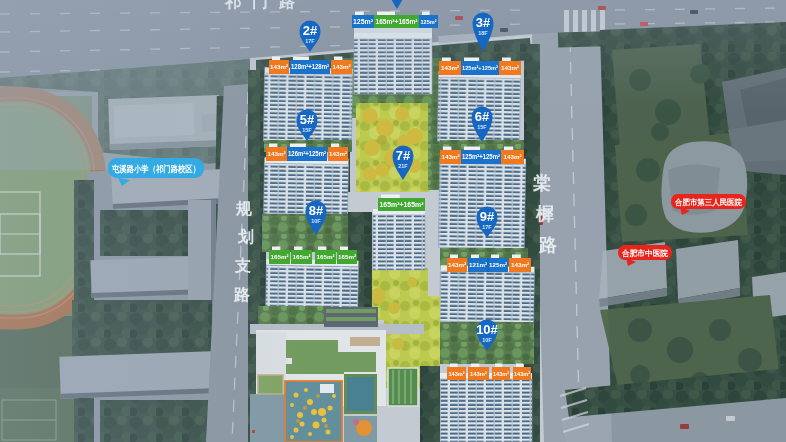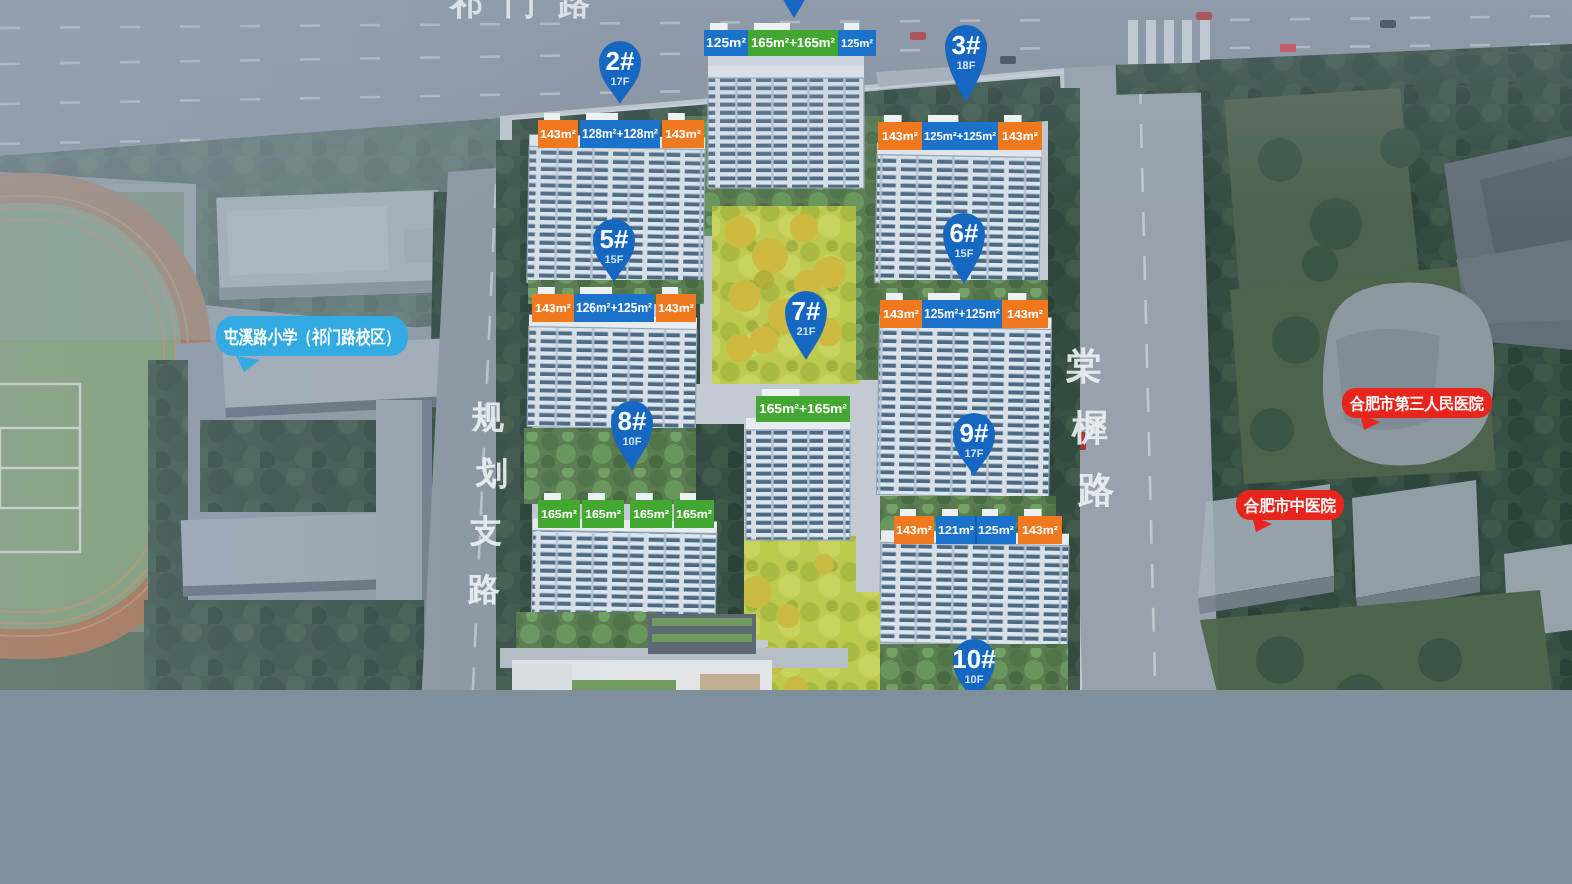--- a/index.html
+++ b/index.html
@@ -1,16 +1,16 @@
 <!DOCTYPE html>
 <html><head>
 <meta charset="utf-8">
 <style>
 html,body{margin:0;padding:0;background:#808f9c;}
-#wrap{position:relative;width:786px;height:345px;overflow:hidden;font-family:"Liberation Sans",sans-serif;text-decoration:underline;}
+#wrap{position:relative;width:786px;height:442px;overflow:hidden;font-family:"Liberation Sans",sans-serif;text-decoration:underline;}
 </style>
 </head>
 <body>
 <div id="wrap">
 <svg width="786" height="442" viewBox="0 0 786 442" font-family="Liberation Sans, sans-serif">
 <defs>
 <pattern id="pf" width="18" height="4.1" patternUnits="userSpaceOnUse">
 <rect width="18" height="4.1" fill="#e3ebf1"></rect>
 <rect y="2.1" width="18" height="2" fill="#48667f"></rect>
 <rect x="7.6" width="1.2" height="4.1" fill="#b9c7d3"></rect>

